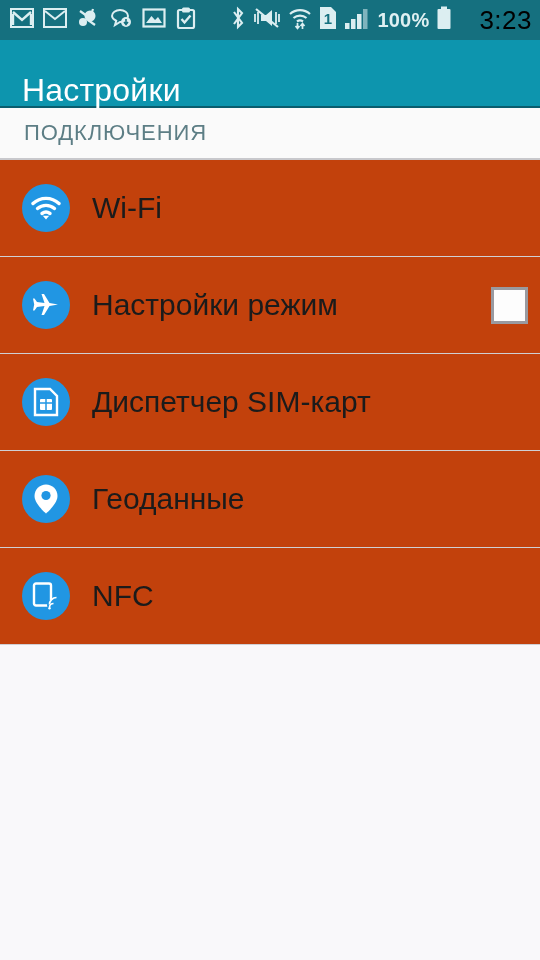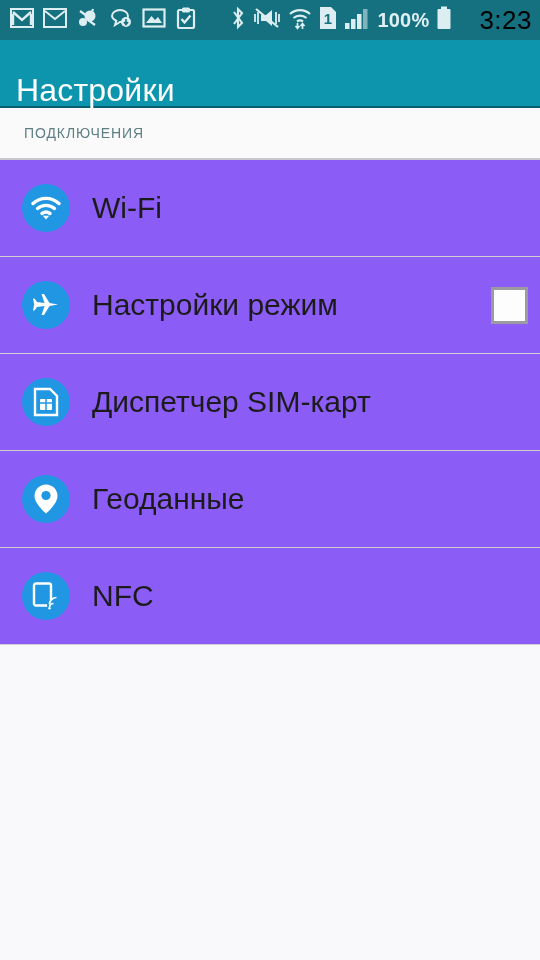--- a/index.html
+++ b/index.html
@@ -26,43 +26,43 @@
 
   
   .actionbar{
     height:68px; width:540px;
     background:#0d95ae;
     display:flex; align-items:center;
     border-bottom:2px solid #0a5d6e;
   }
   .ab-title{
     color:#ffffff; font-size:32px; font-weight:400;
-    padding-left:16px; letter-spacing:.2px;margin-top:35px;
+    padding-left:22px; letter-spacing:.2px;margin-top:35px;
   }
 
   
   .section{
     height:52px; width:540px;
     background:#fafafa;
     display:flex; align-items:center;
     border-bottom:2px solid #c8c8cc;
   }
   .section-label{
-    color:#5d7e85; font-size:14px; letter-spacing:.9px;
+    color:#5d7e85; font-size:22px; letter-spacing:.9px;
     padding-left:24px;
   }
 
   
   .list{ width:540px; background:#f9f8fa; }
   .row{
     height:97px; width:540px;
     display:flex; align-items:center;
     padding-left:22px; padding-right:12px;
     border-bottom:1px solid #cfcfd4;
-    background:#8b5cf6;
+    background:#c2410c;
   }
   .row-icon{
     width:48px; height:48px; border-radius:50%;
     background:#2196e3;
     display:flex; align-items:center; justify-content:center;
     flex:0 0 48px;
   }
   .row-icon svg{ display:block; }
   .row-label{
     font-size:30px; color:#1b1b1b;

